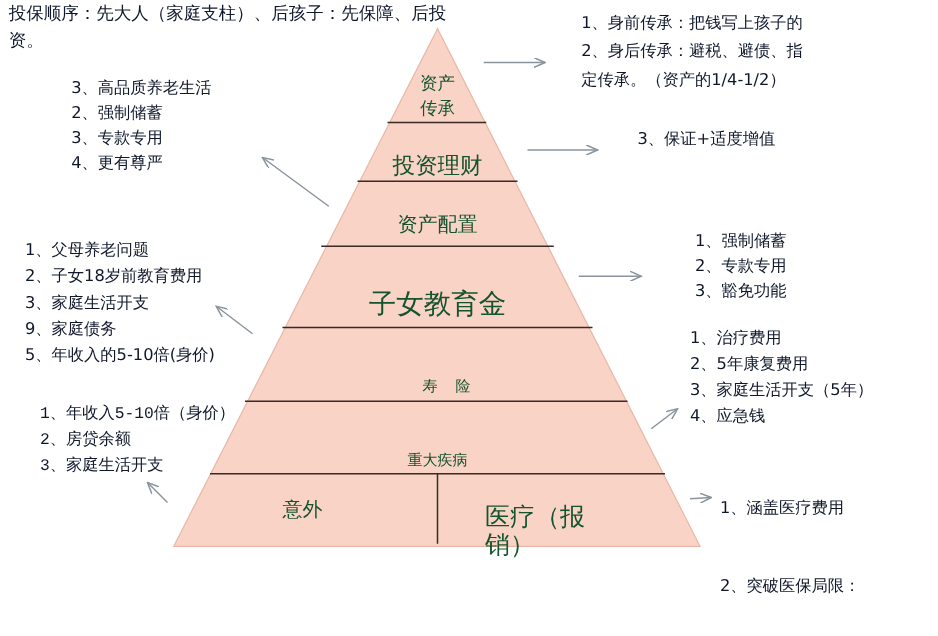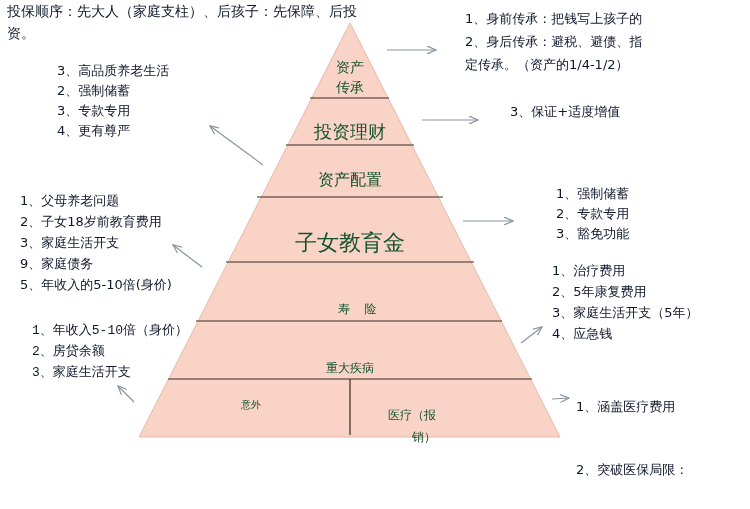--- a/index.html
+++ b/index.html
@@ -60,24 +60,24 @@
 </div>
 <div class="lvl" style="left:270px; top:228px; width:160px; font-size:22px;">
   <span>子女教育金</span>
 </div>
 <div class="lvl" style="left:280px; top:287px; width:140px; font-size:12px; white-space:pre;">
   <span style="white-space:pre;">寿  险</span>
 </div>
 <div class="lvl" style="left:280px; top:346px; width:140px; font-size:12px;margin-top:14px;">
   <span>重大疾病</span>
 </div>
-<div class="lvl" style="left:221px; top:398px; width:60px; font-size:10px;">
+<div class="lvl" style="left:198px; top:398px; width:60px; font-size:16px;text-align:right;">
   <span>意外</span>
 </div>
-<div class="lvl" style="left:388px; top:405px; text-align:right; font-size:12px; line-height:22px;">
+<div class="lvl" style="left:388px; top:405px; text-align:left; font-size:20px; line-height:22px;">
   <div>医疗（报</div>
   <div>销）</div>
 </div>
 
 <div class="txt" style="left:465px; top:7px; line-height:23px;">
   <div>1、身前传承：把钱写上孩子的</div>
   <div>2、身后传承：避税、避债、指</div>
   <div>定传承。（资产的1/4-1/2）</div>
 </div>
 

